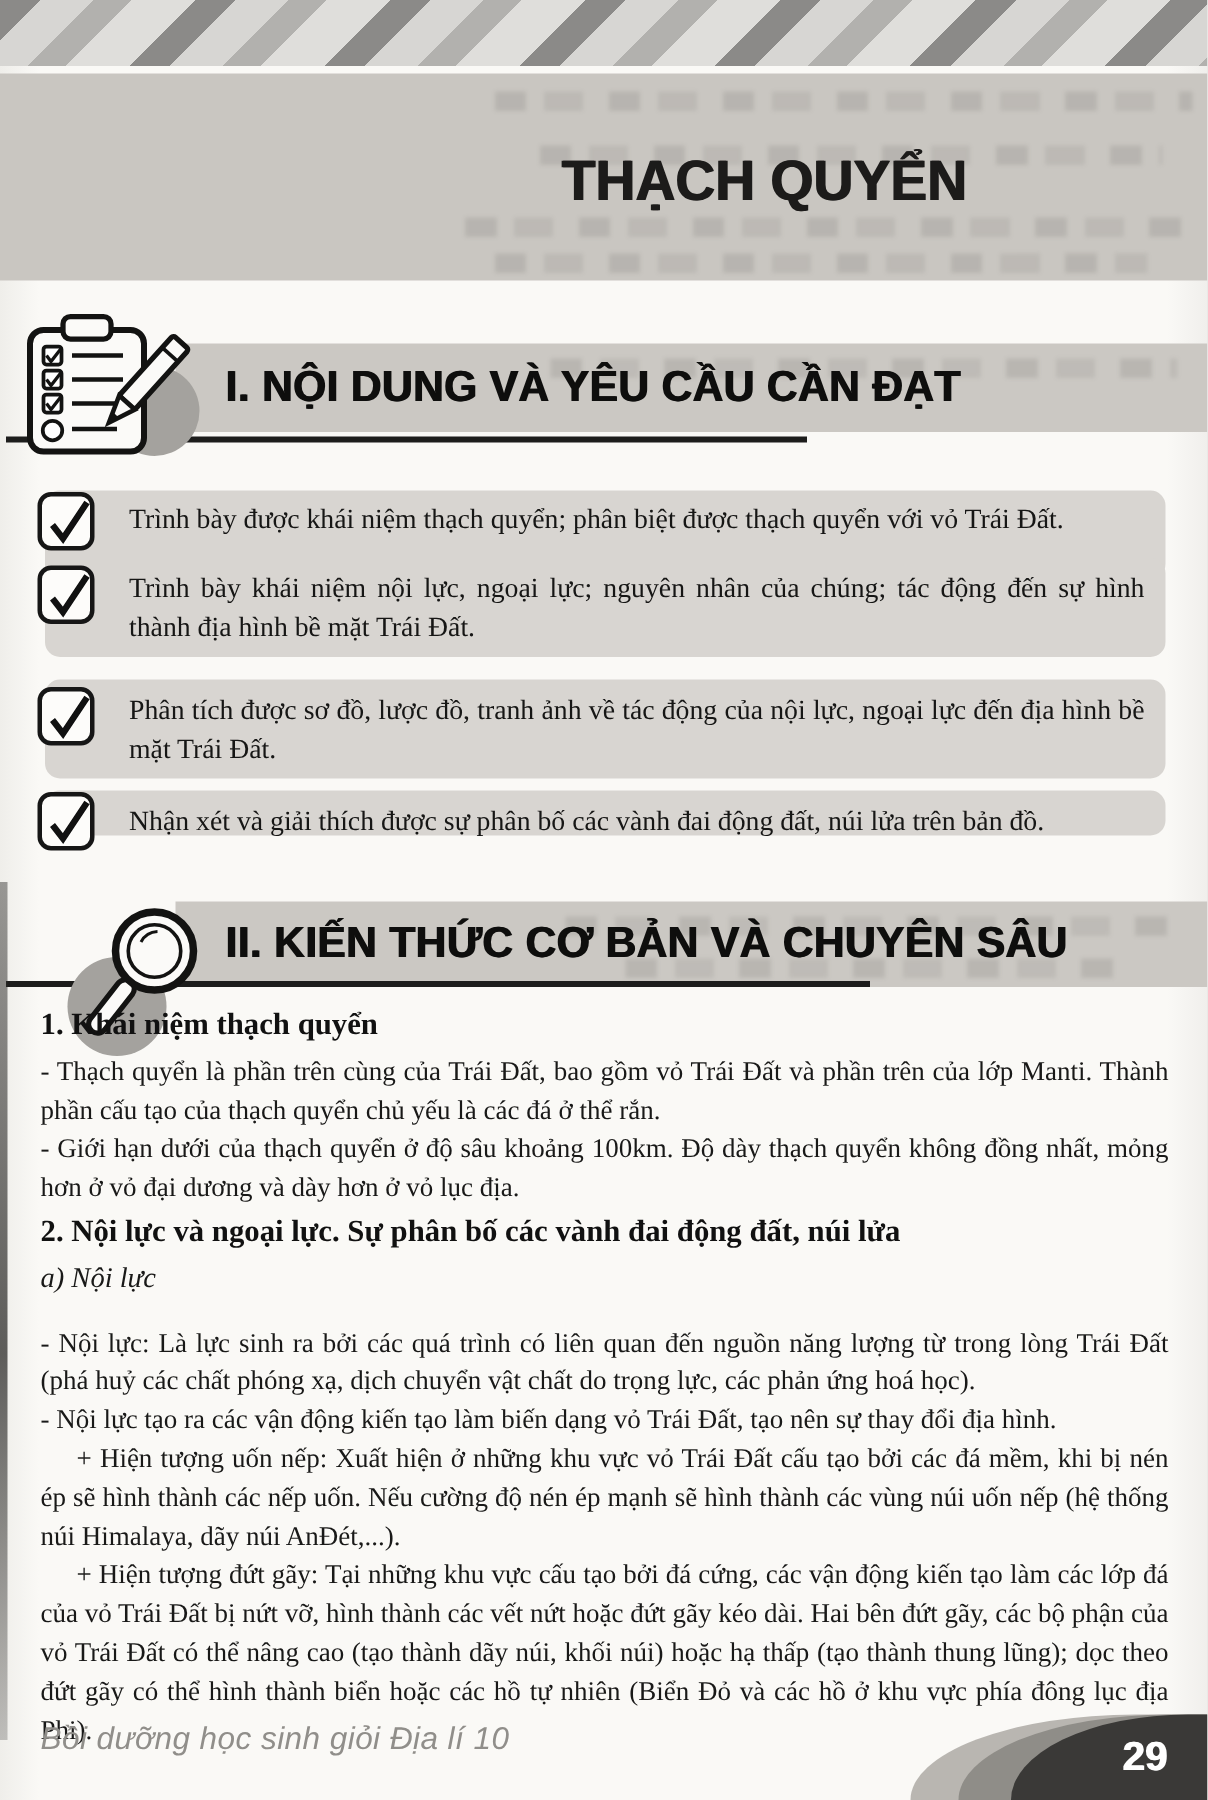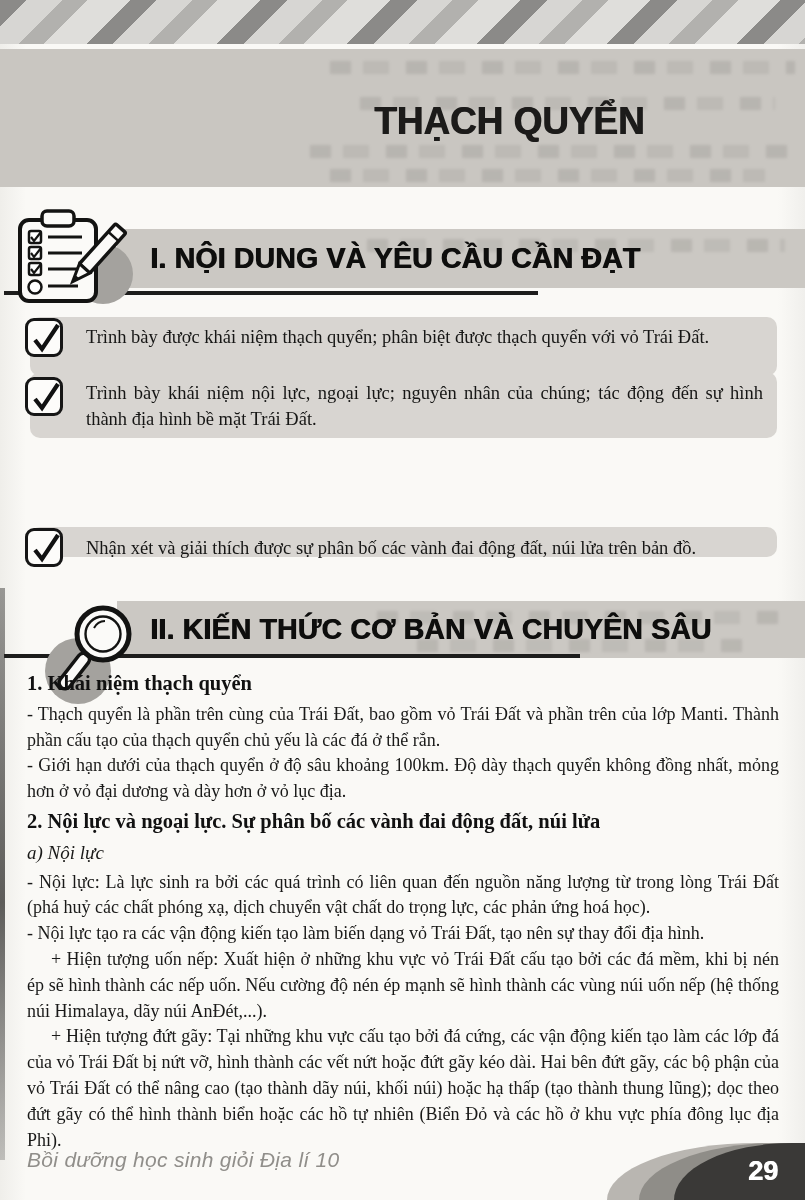--- a/index.html
+++ b/index.html
@@ -48,37 +48,37 @@
   .sec2-heading{left:150px;top:613px;}
   .sec-underline{position:absolute;height:3.5px;background:#1d1d1c;}
   .sec1-underline{left:4px;top:291px;width:534px;}
   .sec2-underline{left:4px;top:654px;width:576px;}
   .icon{position:absolute;}
   .icon1{left:10px;top:206px;width:130px;height:104px;}
   .icon2{left:6px;top:596px;width:130px;height:110px;}
   
   .check-row{position:absolute;left:30px;width:747px;background:#d8d5d1;border-radius:10px;
     font-size:18.5px;line-height:26px;color:#161615;text-align:justify;}
-  .row1{top:317px;height:59px;}
+  .row1{top:327px;height:59px;}
   .row2{top:372px;height:66px;}
   .row3{top:453px;height:66px;}
   .row4{top:527px;height:30px;}
   .row-text{display:block;padding:7px 14px 0 56px;}
   .row2 .row-text,.row3 .row-text{padding-top:8px;}
   .row4 .row-text{padding-top:8px;}
   .checkbox{position:absolute;left:-5px;top:1px;width:38px;height:39px;background:#fdfcfa;
     border:3px solid #161616;border-radius:9px;box-sizing:border-box;}
   .row2 .checkbox,.row3 .checkbox{top:5px;}
   .checkbox svg{position:absolute;left:1px;top:0px;}
   
   .body{position:absolute;left:27px;top:667px;width:752px;
     font-size:18px;line-height:25.8px;text-align:justify;color:#191918;}
   .body h3{font-size:20.5px;margin:4px 0 5px;color:#111;}
   .body p{margin:0;}
-  .body .em{font-style:italic;margin:4px 0 4px;font-size:19px;}
+  .body .em{font-style:italic;margin:4px 0 17px;font-size:19px;}
   .body .indent{text-indent:24px;}
   
   .spine{position:absolute;left:0;top:588px;width:5px;height:572px;
     background:linear-gradient(180deg,rgba(44,43,41,.45),rgba(44,43,41,.75) 55%,rgba(44,43,41,.25));}
   .footer-title{position:absolute;left:27px;top:1148px;color:#908e8a;
     font-family:"Liberation Sans",sans-serif;font-style:italic;font-size:21px;letter-spacing:.3px;}
   .ring{position:absolute;right:0;bottom:0;}
   .ring-light{width:198px;height:57px;background:#b9b6b1;border-top-left-radius:150px 57px;}
   .ring-mid{width:166px;height:57px;background:#8f8d88;border-top-left-radius:140px 57px;}
   .ring-dark{width:131px;height:57px;background:#3a3937;border-top-left-radius:118px 57px;}
@@ -138,20 +138,28 @@
     <span class="row-text">Trình bày được khái niệm thạch quyển; phân biệt được thạch quyển với vỏ Trái Đất.</span>
   </div>
   <div class="check-row row2">
     <span class="checkbox">
       <svg width="34" height="34" viewBox="0 0 34 34">
           <path d="M6,19 L13,28 L29,4" fill="none" stroke="#111" stroke-width="4.2"></path>
         </svg>
     </span>
     <span class="row-text">Trình bày khái niệm nội lực, ngoại lực; nguyên nhân của chúng; tác động đến sự hình thành địa hình bề mặt Trái Đất.</span>
   </div>
+  <div class="check-row row3">
+    <span class="checkbox">
+      <svg width="34" height="34" viewBox="0 0 34 34">
+          <path d="M6,19 L13,28 L29,4" fill="none" stroke="#111" stroke-width="4.2"></path>
+        </svg>
+    </span>
+    <span class="row-text">Phân tích được sơ đồ, lược đồ, tranh ảnh về tác động của nội lực, ngoại lực đến địa hình bề mặt Trái Đất.</span>
+  </div>
   <div class="check-row row4">
     <span class="checkbox">
       <svg width="34" height="34" viewBox="0 0 34 34">
           <path d="M6,19 L13,28 L29,4" fill="none" stroke="#111" stroke-width="4.2"></path>
         </svg>
     </span>
     <span class="row-text">Nhận xét và giải thích được sự phân bố các vành đai động đất, núi lửa trên bản đồ.</span>
   </div>
 
   <div class="sec-band sec2-band">

